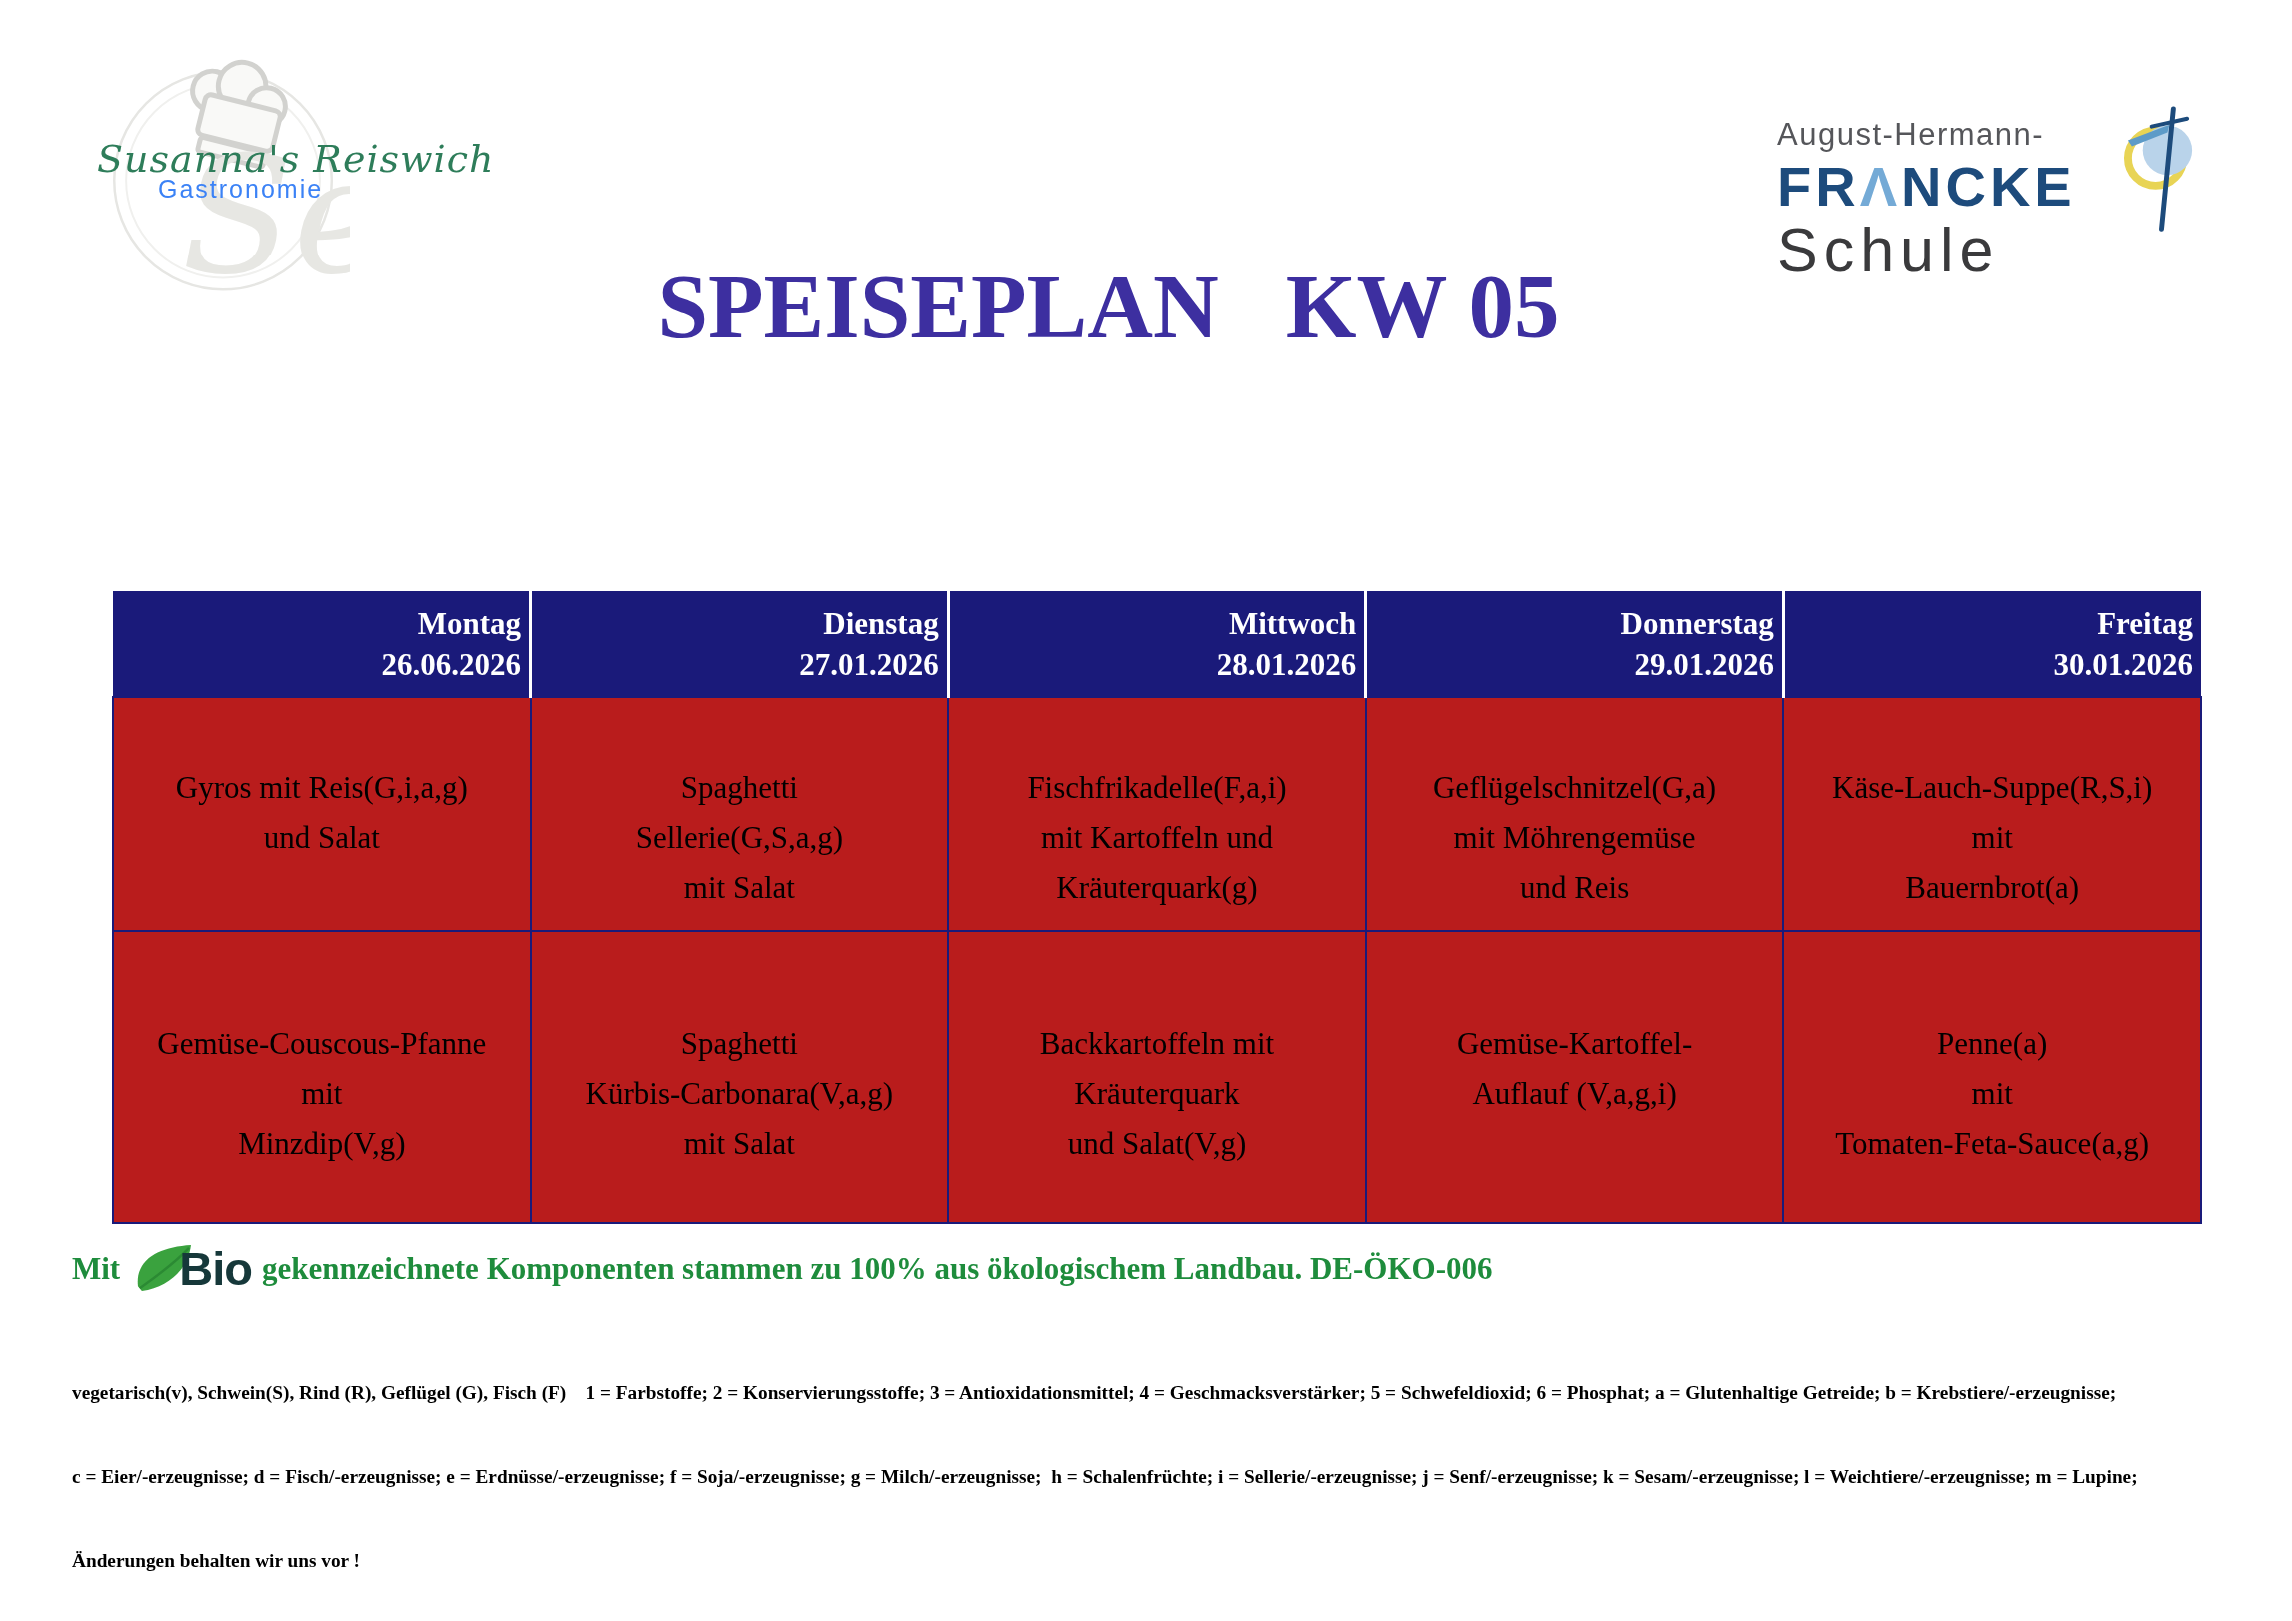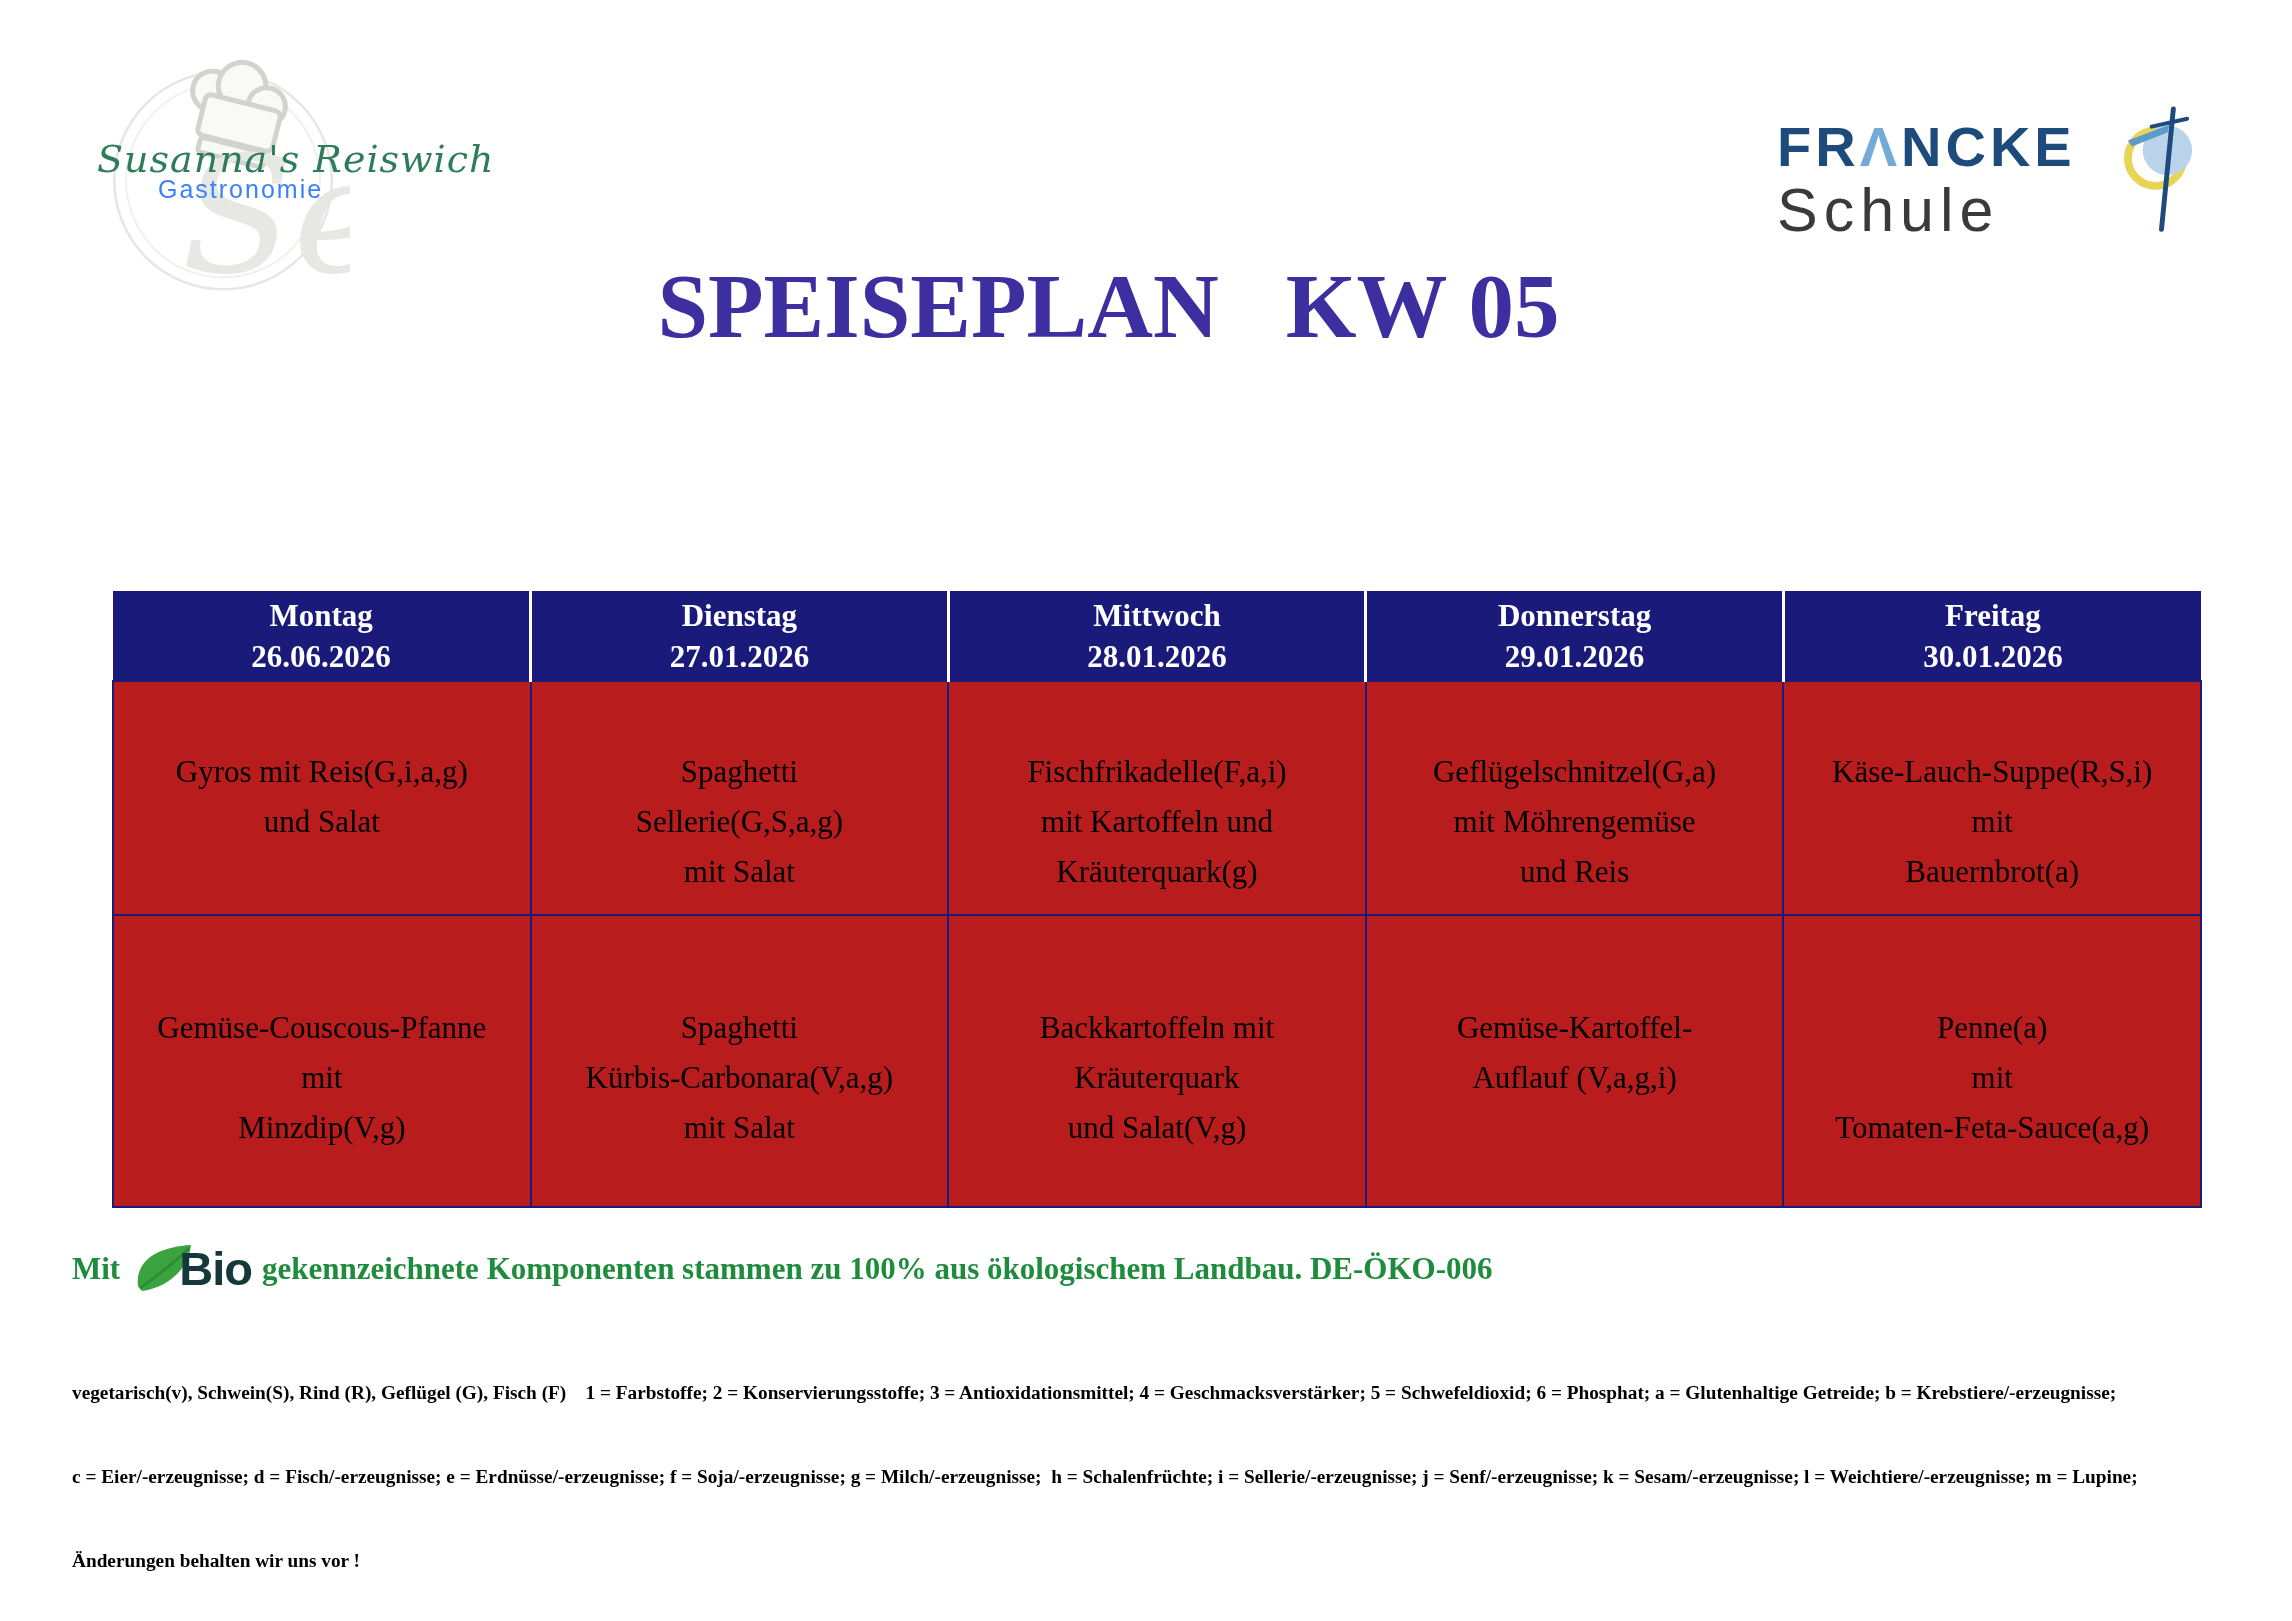--- a/index.html
+++ b/index.html
@@ -25,22 +25,22 @@
   .school-line1{font-size:31px;color:#55565a;letter-spacing:1.5px;line-height:40px;}
   .school-line2{font-size:56px;font-weight:bold;color:#1d4b7c;letter-spacing:4px;line-height:63px;}
   .school-a{color:#74aad6;}
   .school-line3{font-size:61px;font-weight:300;color:#3a3a3c;letter-spacing:6px;line-height:65px;}
   .school-icon{position:absolute;left:335px;top:-12px;}
 
   
   .menu-table{position:absolute;left:112px;top:591px;width:2090px;
               border-collapse:collapse;table-layout:fixed;}
   .menu-table th{height:89px;background:#1a1a7a;color:#ffffff;font-size:31px;font-weight:bold;
-                 line-height:41px;text-align:center;vertical-align:middle;
-                 border-right:3px solid #ffffff;padding:0;}
+                 line-height:41px;text-align:right;vertical-align:middle;
+                 border-right:3px solid #ffffff;padding:8px;}
   .menu-table th:last-child{border-right:none;}
   .menu-table td{border:2px solid #1a1a7a;background:#b91c1c;vertical-align:top;
                  text-align:center;font-size:31px;line-height:50px;color:#000;
                  box-sizing:border-box;padding:0 6px;}
   tr.row1 td{height:234px;padding-top:65px;}
   tr.row2 td{height:292px;padding-top:87px;}
 
   
   .bio{position:absolute;left:72px;top:1238px;height:61px;display:flex;align-items:center;
        color:#1e8c3c;font-weight:bold;font-size:31px;white-space:nowrap;}
@@ -72,20 +72,21 @@
     </svg>
     <div class="caterer-name">Susanna's Reiswich</div>
     <div class="caterer-subtitle">Gastronomie</div>
   </div>
 
   <div class="title">
     <span>SPEISEPLAN</span><span class="title-week">KW 05</span>
   </div>
 
   <div class="school">
+    <div class="school-line1">August-Hermann-</div>
     <div class="school-line2"><span>FR</span><span class="school-a">Λ</span><span>NCKE</span></div>
     <div class="school-line3">Schule</div>
     <svg class="school-icon" width="99" height="153" viewBox="0 0 100 155">
       <circle cx="44" cy="56" r="28" fill="none" stroke="#e8d455" stroke-width="8"></circle>
       <circle cx="56" cy="48" r="25" fill="#b9d3ea"></circle>
       <path d="M16 38 L58 22 L56 30 L20 44 Z" fill="#5d9bc8"></path>
       <path d="M62 6 L50 128" stroke="#1d4b7c" stroke-width="5" fill="none" stroke-linecap="round"></path>
       <path d="M40 24 L76 16" stroke="#1d4b7c" stroke-width="4" fill="none" stroke-linecap="round"></path>
     </svg>
   </div>

